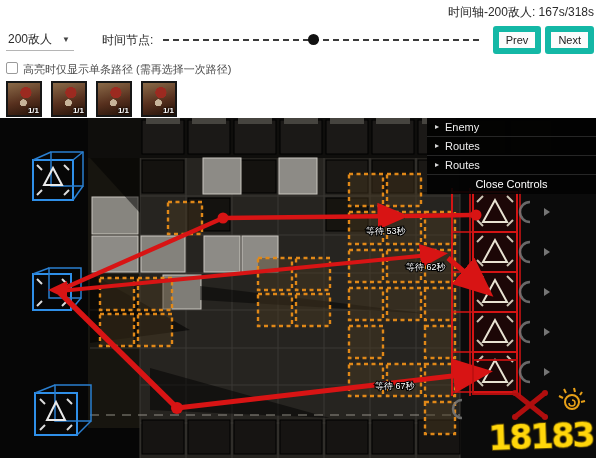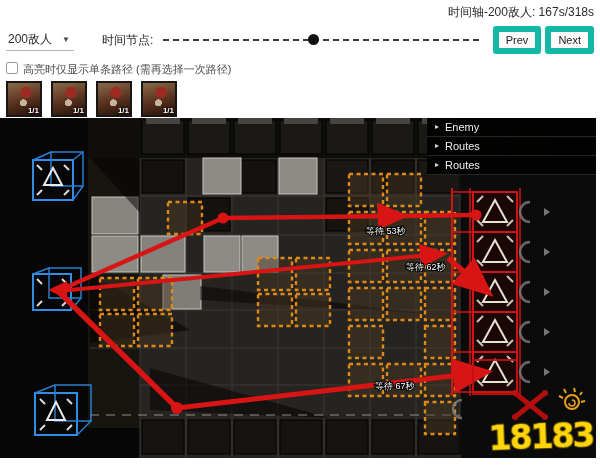--- a/index.html
+++ b/index.html
@@ -380,16 +380,17 @@
       <span>Enemy</span>
     </div>
     <div class="folder">
       <span class="tri">▸</span>
       <span>Routes</span>
     </div>
     <div class="folder">
       <span class="tri">▸</span>
       <span>Routes</span>
     </div>
+    <div class="closebar">Close Controls</div>
   </div>
 </div>
 
 <div class="bottomstrip"></div>
 
 </body></html>

